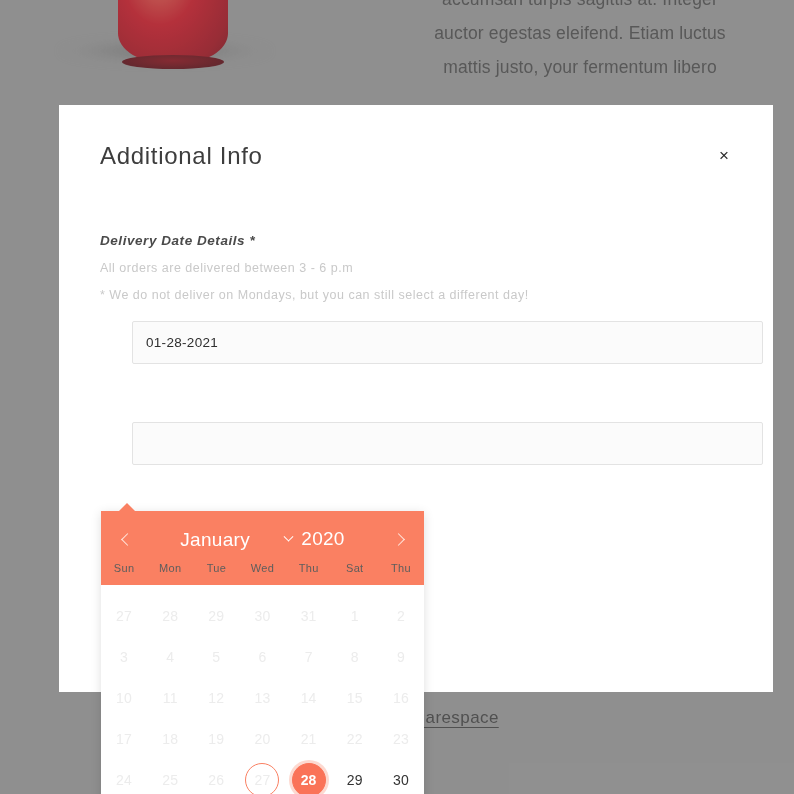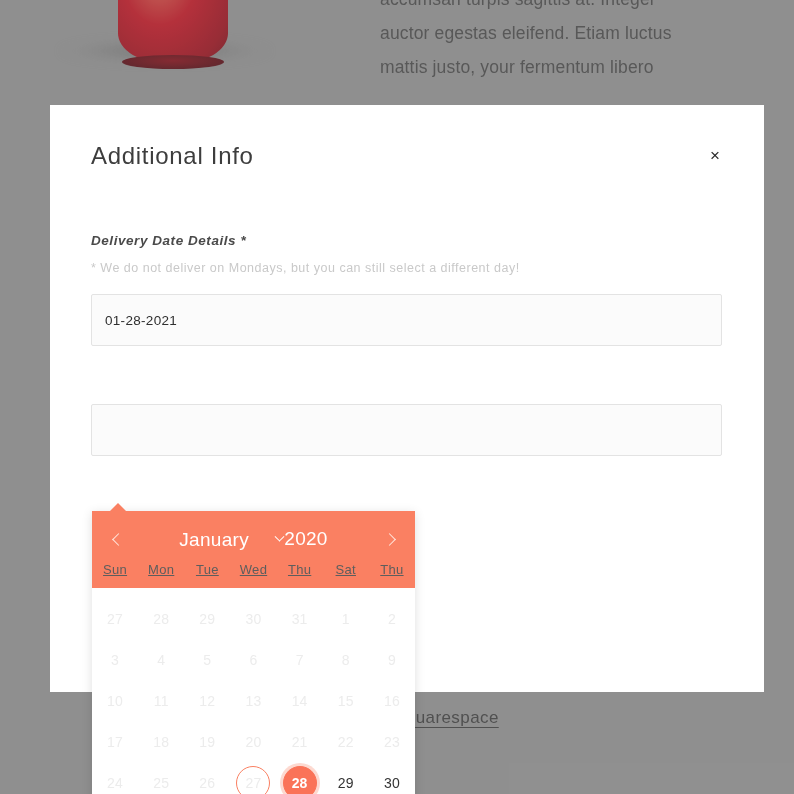--- a/index.html
+++ b/index.html
@@ -69,21 +69,21 @@
     position: absolute;
     left: 380px;
     top: -18px;
     width: 400px;
     color: #4b4b4b;
     font-size: 17.5px;
     line-height: 34px;
     letter-spacing: 0.15px;
     white-space: nowrap;
   }
-  .bg-text-col .bg-line { display: block; }
+  .bg-text-col .bg-line { display: block; text-align: center; }
 
   .bg-footer {
     position: absolute;
     left: 0;
     right: 0;
     top: 708px;
     text-align: center;
     font-size: 17px;
     color: #4d4d4d;
     letter-spacing: 0.4px;
@@ -96,21 +96,21 @@
 
   
   #modal-overlay {
     position: absolute;
     inset: 0;
     background: rgba(120, 120, 120, 0.30);
   }
 
   #modal-dialog {
     position: absolute;
-    left: 50px;
+    left: 59px;
     top: 105px;
     width: 714px;
     height: 587px;
     background: #ffffff;
   }
 
   .modal-header {
     position: relative;
     height: 100px;
   }
@@ -159,31 +159,32 @@
     font-size: 12.5px;
     color: #c9c9c9;
     letter-spacing: 0.5px;
     margin-top: 13px;
   }
   .field-note.first-note { margin-top: 9px; }
 
   .text-input {
     display: block;
     width: 631px;
-    height: 52px;
+    height: 43px;
     margin-top: 19px;
     padding: 0 13px;
     border: 1px solid #e3e3e3;
     border-radius: 2px;
     background: #fbfbfb;
     font-family: "Liberation Sans", sans-serif;
     font-size: 13.5px;
     color: #2f2f2f;
     letter-spacing: 0.3px;
     outline: none;
+    margin-left: 32px;
   }
   .text-input::placeholder { color: #b9b9b9; }
 
   #secondary-input { margin-top: 58px; }
 
   
   #datepicker {
     position: absolute;
     left: 42px;
     top: 278px;
@@ -234,21 +235,21 @@
     border-top: 1.6px solid #ffe6dd;
     border-right: 1.6px solid #ffe6dd;
     margin: 9px auto;
   }
   #dp-prev .chev { transform: rotate(-135deg); }
   #dp-next .chev { transform: rotate(45deg); }
 
   .dp-month-year {
     display: flex;
     align-items: center;
-    gap: 1px;
+    gap: 9px;
     font-size: 19px;
     color: #ffffff;
     letter-spacing: 0.3px;
   }
   #dp-month-select {
     background: transparent;
     border: 0;
     color: #ffffff;
     font-family: "Liberation Sans", sans-serif;
     font-size: 19px;
@@ -267,24 +268,23 @@
   }
   #dp-year { font-size: 19px; color: #ffffff; }
 
   .dp-weekdays {
     display: grid;
     grid-template-columns: repeat(7, 1fr);
     padding: 4px 0 11px 0;
   }
   .dp-weekday {
     text-align: center;
-    font-size: 13px;
+    font-size: 11px;
     color: #5d5d5d;
     letter-spacing: 0.3px;
-    text-decoration: underline;
   }
 
   .dp-grid {
     display: grid;
     grid-template-columns: repeat(7, 1fr);
     padding: 10px 0 12px 0;
     background: #ffffff;
   }
 
   .dp-day {
@@ -353,20 +353,21 @@
 
     <div class="modal-header">
       <h1 id="modal-title">Additional Info</h1>
       <button id="modal-close">×</button>
     </div>
 
     <div class="modal-body">
 
       <div class="field-label">Delivery Date Details *</div>
 
+      <div class="field-note">All orders are delivered between 3 - 6 p.m</div>
       <div class="field-note">* We do not deliver on Mondays, but you can still select a different day!</div>
 
       <input id="date-input" class="text-input" type="text" value="01-28-2021" style="">
 
       <input id="secondary-input" class="text-input" type="text" value="" style="">
 
       <div id="datepicker">
         <div id="datepicker-caret"></div>
 
         <div class="dp-header">

